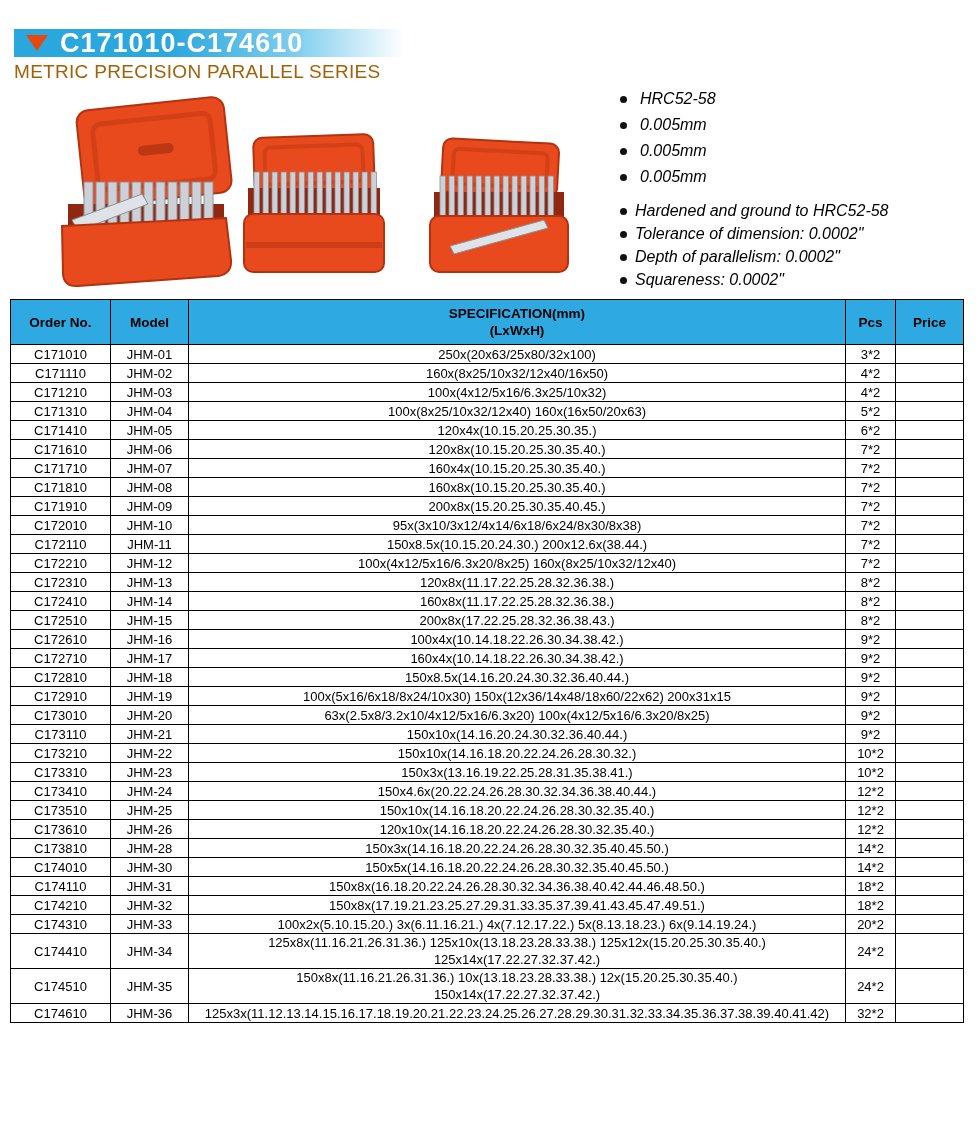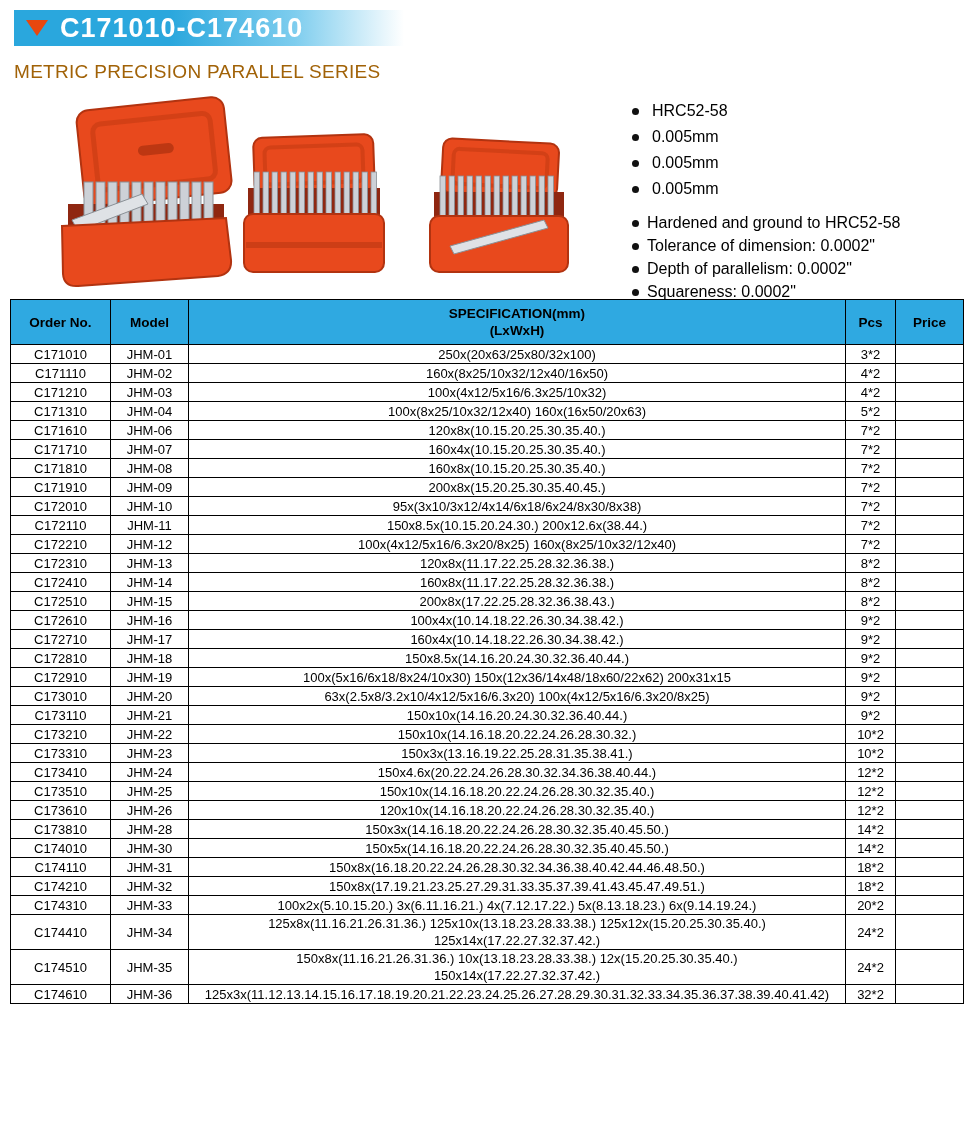--- a/index.html
+++ b/index.html
@@ -12,38 +12,38 @@
   }
   * { box-sizing: border-box; }
   html, body { margin: 0; padding: 0; }
   body {
     width: 979px; height: 1139px; position: relative;
     background: #ffffff; color: #000;
     font-family: "Liberation Sans", sans-serif;
     overflow: hidden;
   }
   .title-bar {
-    position: absolute; left: 14px; top: 10px; width: 390px; height: 36px;
+    position: absolute; left: 14px; top: 29px; width: 390px; height: 28px;
     display: flex; align-items: center; gap: 12px; padding-left: 12px;
     background: linear-gradient(90deg, var(--accent-blue) 0%, var(--accent-blue) 40%, #7ecdee 72%, #ffffff 100%);
   }
   .triangle-down {
     width: 0; height: 0;
     border-left: 11px solid transparent; border-right: 11px solid transparent;
     border-top: 16px solid var(--accent-orange);
   }
   .title-text { color: #fff; font-size: 27px; font-weight: bold; letter-spacing: 1px; }
   .subtitle { position: absolute; left: 14px; top: 61px; font-size: 19px; letter-spacing: 0.3px; color: #a16207; }
 
   .product-img { position: absolute; }
   .img1 { left: 50px; top: 96px; }
   .img2 { left: 238px; top: 130px; }
   .img3 { left: 424px; top: 136px; }
 
-  .feature-list { position: absolute; left: 620px; margin: 12px; padding: 0; list-style: none; }
+  .feature-list { position: absolute; left: 620px; margin: 0; padding: 0; list-style: none; font-style: italic; }
   .feature-list.top { top: 90px; }
   .feature-list.bottom { top: 202px; }
   .feature { display: flex; align-items: center; gap: 13px; font-size: 16px; line-height: 18px; }
   .feature-list.top .feature { margin-bottom: 8px; }
   .feature-list.bottom .feature { margin-bottom: 5px; gap: 8px; }
   .dot { width: 7px; height: 7px; border-radius: 50%; background: #111; flex: none; }
 
   .spec-table {
     position: absolute; left: 10px; top: 299px; width: 953px;
     border-collapse: collapse; table-layout: fixed;
@@ -235,20 +235,27 @@
       </tr>
 
       <tr>
         <td class="c-order">C171310</td>
         <td class="c-model">JHM-04</td>
         <td class="c-spec">100x(8x25/10x32/12x40)  160x(16x50/20x63)</td>
         <td class="c-pcs">5*2</td>
         <td class="c-price"></td>
       </tr>
 
+      <tr>
+        <td class="c-order">C171410</td>
+        <td class="c-model">JHM-05</td>
+        <td class="c-spec">120x4x(10.15.20.25.30.35.)</td>
+        <td class="c-pcs">6*2</td>
+        <td class="c-price"></td>
+      </tr>
 
       <tr>
         <td class="c-order">C171610</td>
         <td class="c-model">JHM-06</td>
         <td class="c-spec">120x8x(10.15.20.25.30.35.40.)</td>
         <td class="c-pcs">7*2</td>
         <td class="c-price"></td>
       </tr>
 
       <tr>

